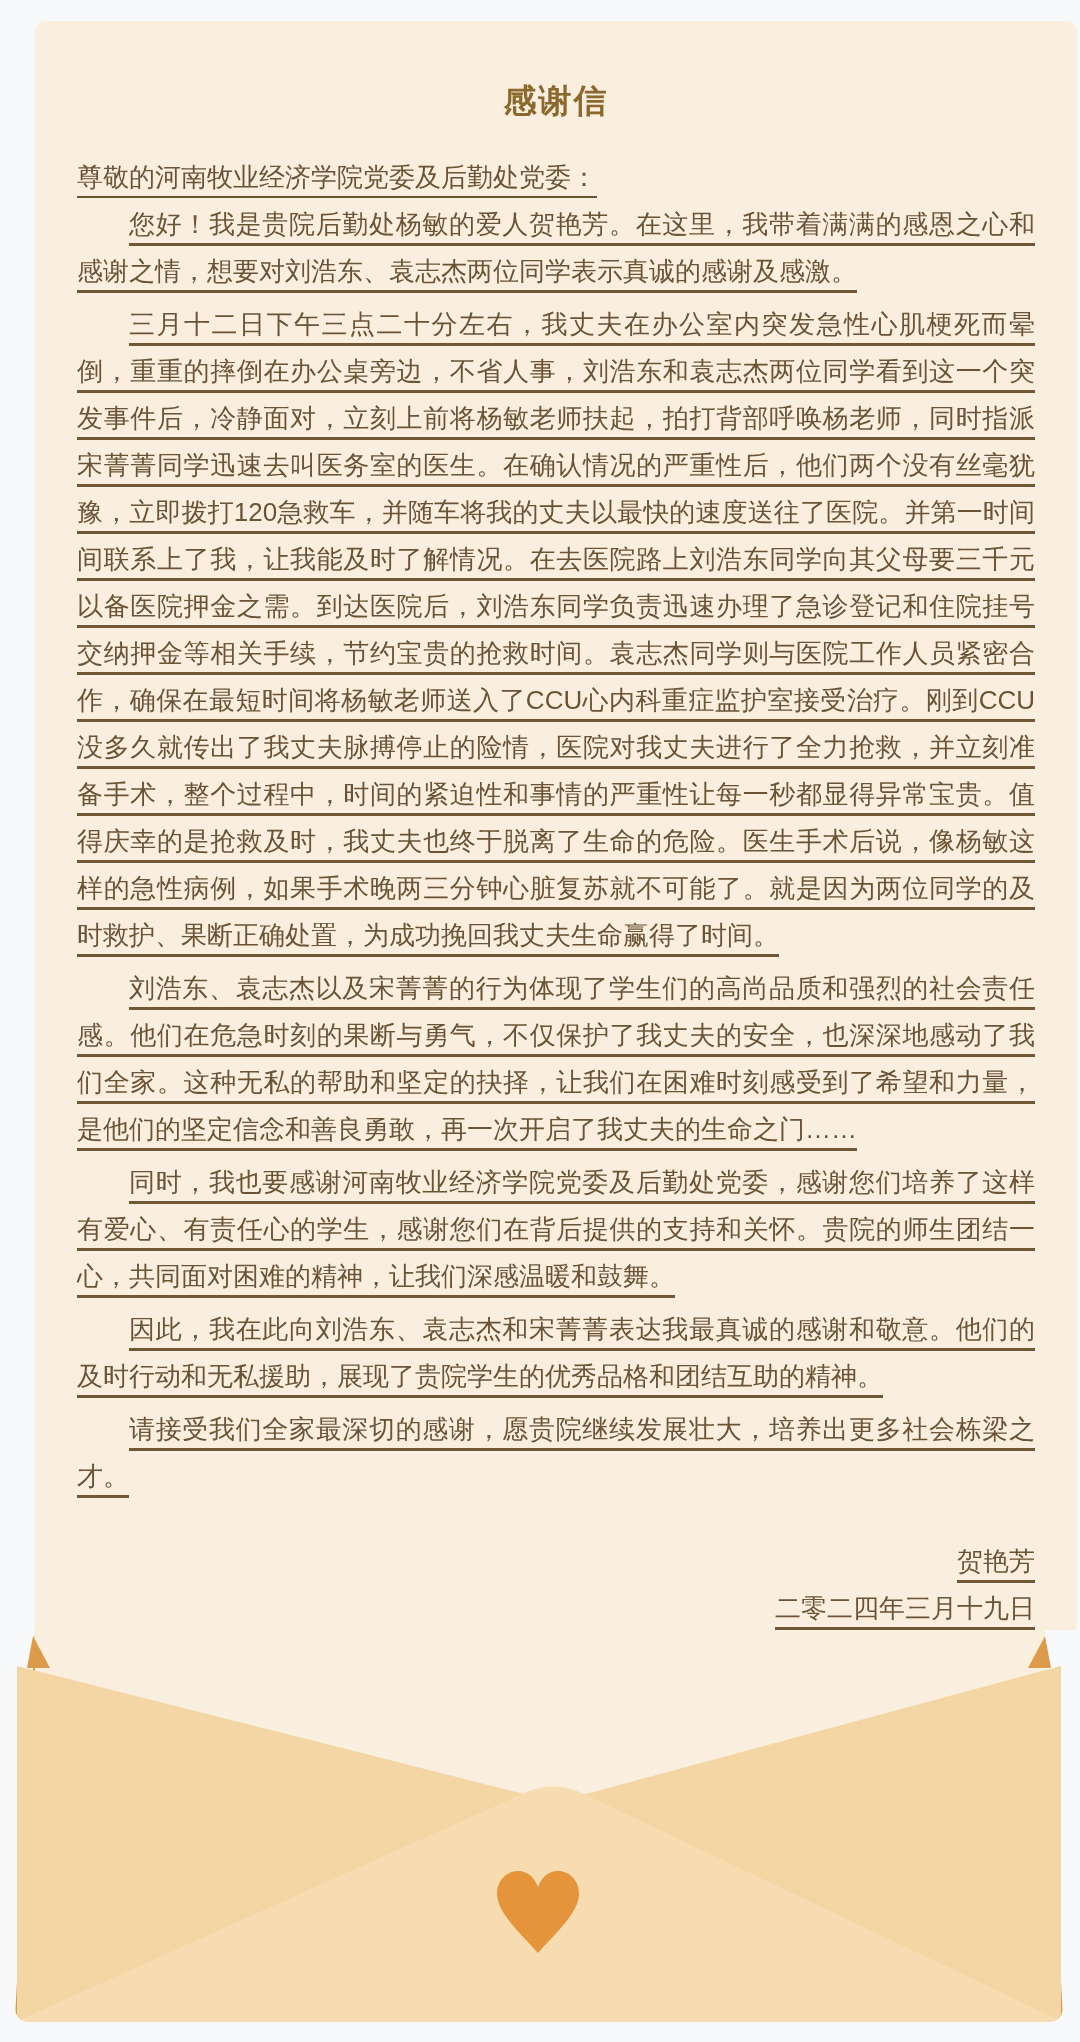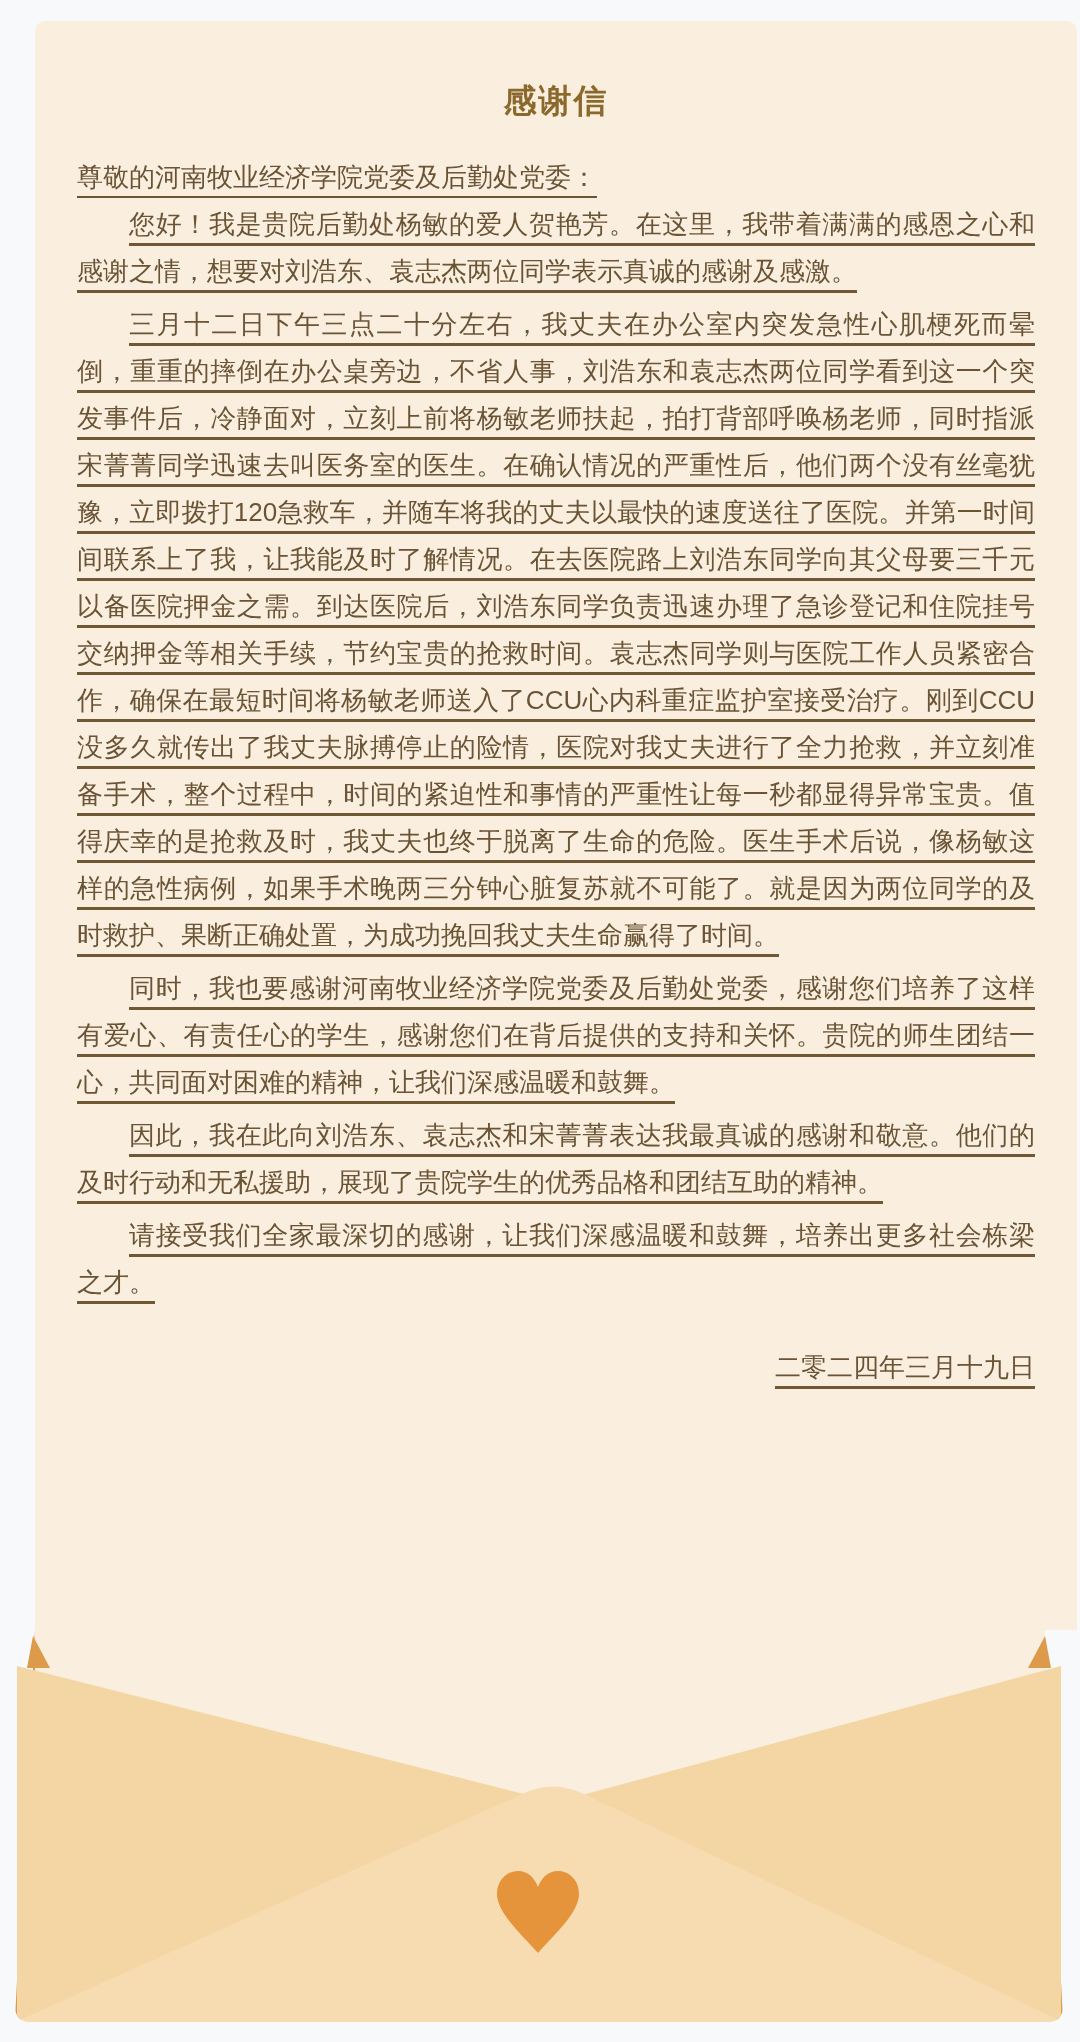--- a/index.html
+++ b/index.html
@@ -63,25 +63,27 @@
 <body>
 
 <div class="letter-card">
   <h1 class="letter-title">感谢信</h1>
 
   <div class="letter-body">
     <div class="salutation u">尊敬的河南牧业经济学院党委及后勤处党委：</div>
 
     <p class="para first u">您好！我是贵院后勤处杨敏的爱人贺艳芳。在这里，我带着满满的感恩之心和感谢之情，想要对刘浩东、袁志杰两位同学表示真诚的感谢及感激。</p>
     <p class="para u">三月十二日下午三点二十分左右，我丈夫在办公室内突发急性心肌梗死而晕倒，重重的摔倒在办公桌旁边，不省人事，刘浩东和袁志杰两位同学看到这一个突发事件后，冷静面对，立刻上前将杨敏老师扶起，拍打背部呼唤杨老师，同时指派宋菁菁同学迅速去叫医务室的医生。在确认情况的严重性后，他们两个没有丝毫犹豫，立即拨打120急救车，并随车将我的丈夫以最快的速度送往了医院。并第一时间间联系上了我，让我能及时了解情况。在去医院路上刘浩东同学向其父母要三千元以备医院押金之需。到达医院后，刘浩东同学负责迅速办理了急诊登记和住院挂号交纳押金等相关手续，节约宝贵的抢救时间。袁志杰同学则与医院工作人员紧密合作，确保在最短时间将杨敏老师送入了CCU心内科重症监护室接受治疗。刚到CCU没多久就传出了我丈夫脉搏停止的险情，医院对我丈夫进行了全力抢救，并立刻准备手术，整个过程中，时间的紧迫性和事情的严重性让每一秒都显得异常宝贵。值得庆幸的是抢救及时，我丈夫也终于脱离了生命的危险。医生手术后说，像杨敏这样的急性病例，如果手术晚两三分钟心脏复苏就不可能了。就是因为两位同学的及时救护、果断正确处置，为成功挽回我丈夫生命赢得了时间。</p>
+    <p class="para u">刘浩东、袁志杰以及宋菁菁的行为体现了学生们的高尚品质和强烈的社会责任感。他们在危急时刻的果断与勇气，不仅保护了我丈夫的安全，也深深地感动了我们全家。这种无私的帮助和坚定的抉择，让我们在困难时刻感受到了希望和力量，是他们的坚定信念和善良勇敢，再一次开启了我丈夫的生命之门……</p>
     <p class="para u">同时，我也要感谢河南牧业经济学院党委及后勤处党委，感谢您们培养了这样有爱心、有责任心的学生，感谢您们在背后提供的支持和关怀。贵院的师生团结一心，共同面对困难的精神，让我们深感温暖和鼓舞。</p>
     <p class="para u">因此，我在此向刘浩东、袁志杰和宋菁菁表达我最真诚的感谢和敬意。他们的及时行动和无私援助，展现了贵院学生的优秀品格和团结互助的精神。</p>
-    <p class="para u">请接受我们全家最深切的感谢，让我们深感温暖和鼓舞，培养出更多社会栋梁之才。</p>
+    <p class="para u">请接受我们全家最深切的感谢，愿贵院继续发展壮大，培养出更多社会栋梁之才。</p>
 
     <div class="signature-block">
+      <div class="u">贺艳芳</div>
       <div class="u">二零二四年三月十九日</div>
     </div>
   </div>
 </div>
 
 <div class="envelope-wrap">
   <svg width="1048" height="392" viewBox="0 0 1048 392" xmlns="http://www.w3.org/2000/svg">
 
     <polygon points="20,0 1028,0 1048,390 0,390" fill="#dc9a4a"></polygon>
 

